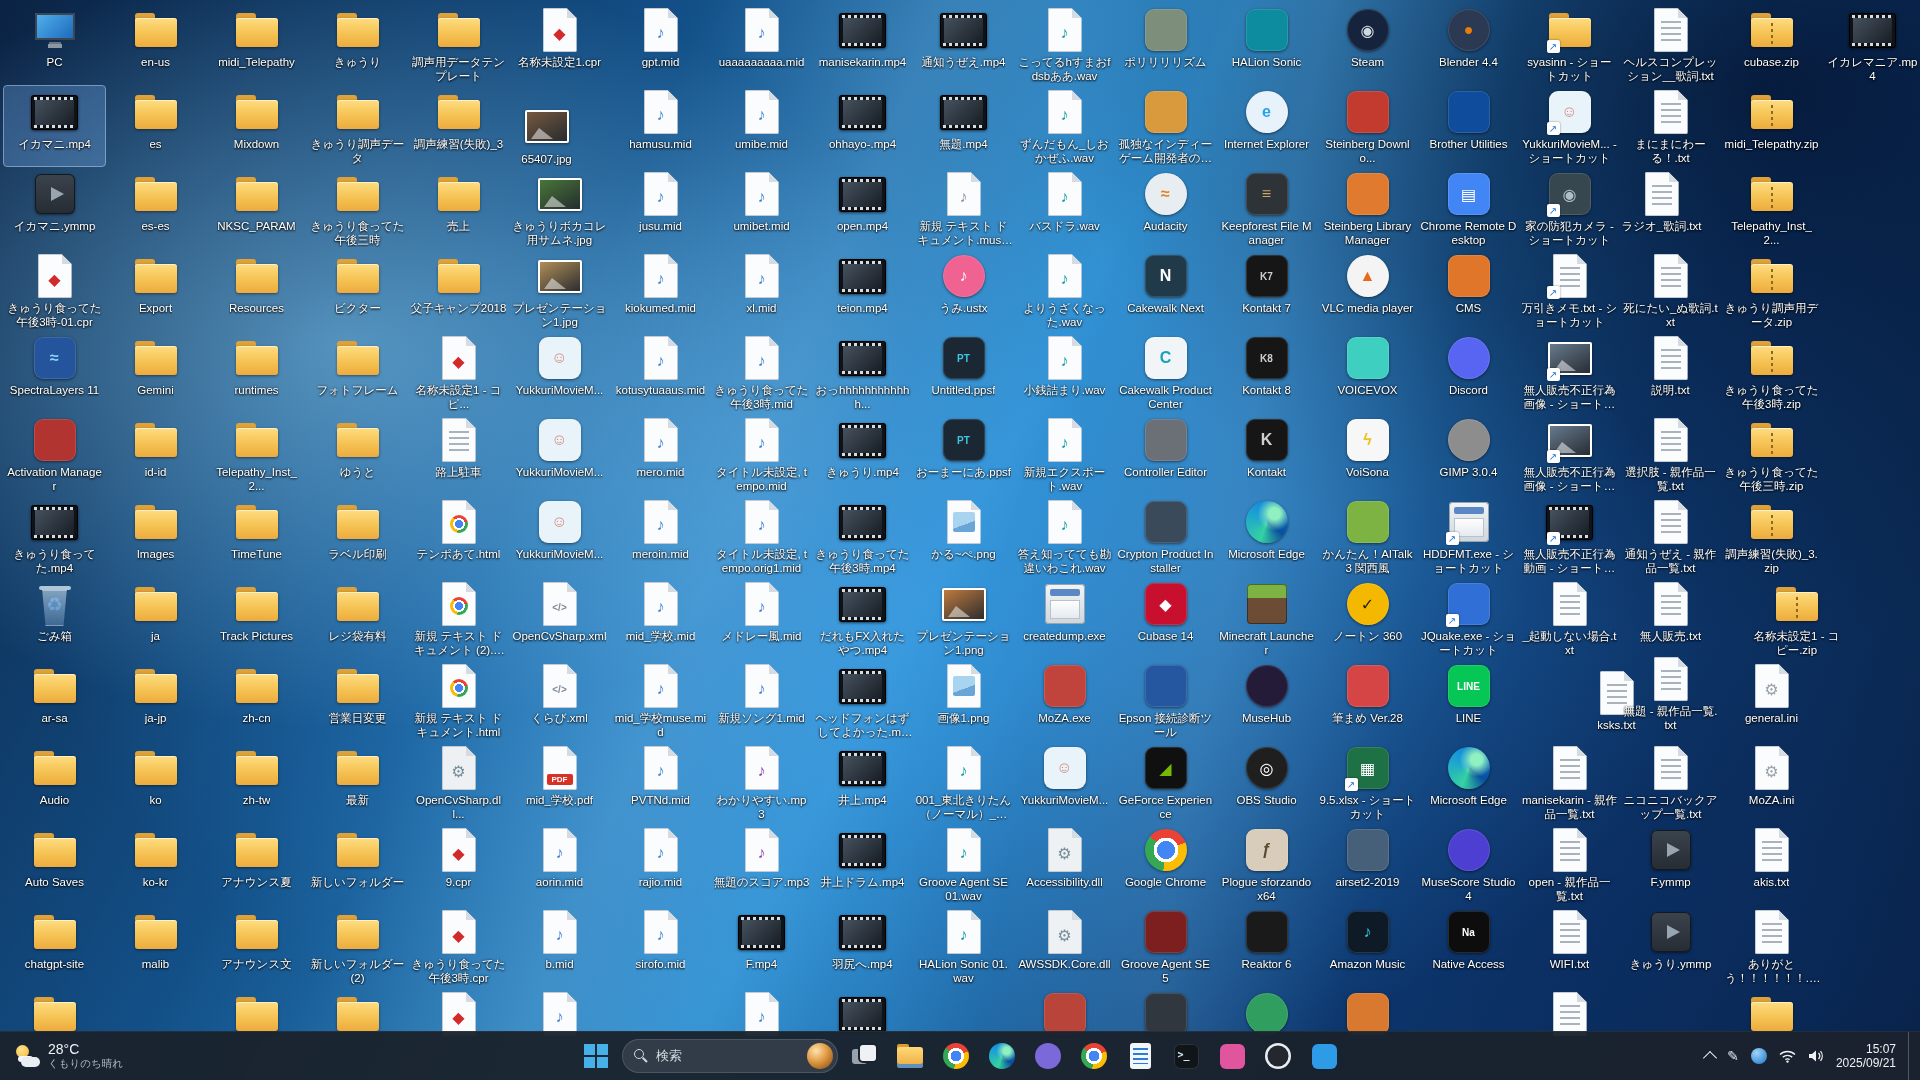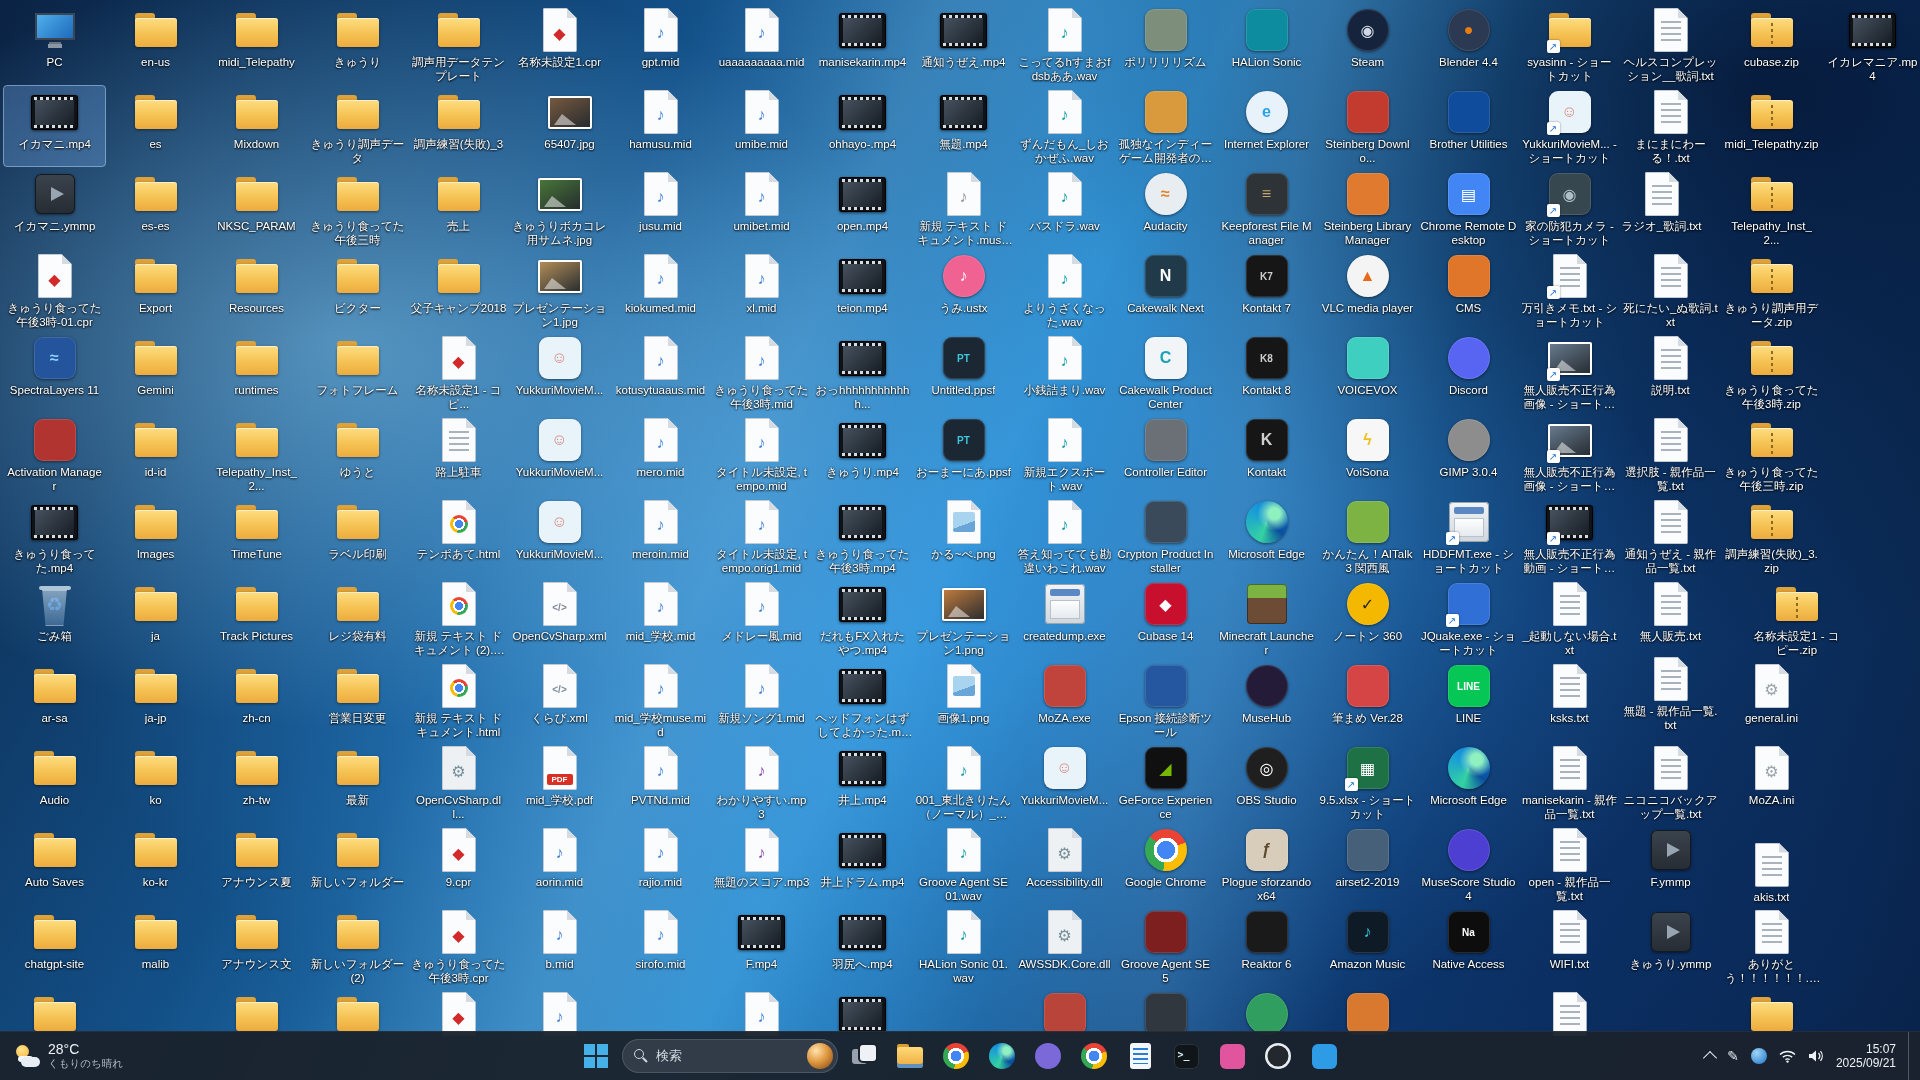--- a/index.html
+++ b/index.html
@@ -555,21 +555,21 @@
         <i class="g" style="color: rgb(210, 42, 42);">◆</i>
       </div>
       <div class="lbl">きゅうり食ってた午後3時.cpr</div>
     </div>
     <div class="cell" style="left: 509px; top: 4px;">
       <div class="ic k-file">
         <i class="g" style="color: rgb(210, 42, 42);">◆</i>
       </div>
       <div class="lbl">名称未設定1.cpr</div>
     </div>
-    <div class="cell" style="left: 519px; top: 86px;">
+    <div class="cell" style="left: 496px; top: 86px; justify-content: flex-end;">
       <div class="ic k-photo" style="--c: #7a5c40;">
         <i class="g"></i>
       </div>
       <div class="lbl">65407.jpg</div>
     </div>
     <div class="cell" style="left: 509px; top: 168px;">
       <div class="ic k-photo" style="--c: #4a7a3a;">
         <i class="g"></i>
       </div>
       <div class="lbl">きゅうりボカコレ用サムネ.jpg</div>
@@ -1327,21 +1327,21 @@
         <i class="sc">↗</i>
       </div>
       <div class="lbl">無人販売不正行為動画 - ショートカット</div>
     </div>
     <div class="cell" style="left: 1519px; top: 578px;">
       <div class="ic k-file k-txt">
         <i class="g"></i>
       </div>
       <div class="lbl">_起動しない場合.txt</div>
     </div>
-    <div class="cell" style="left: 1519px; top: 660px;">
+    <div class="cell" style="left: 1566px; top: 660px; justify-content: center;">
       <div class="ic k-file k-txt">
         <i class="g"></i>
       </div>
       <div class="lbl">ksks.txt</div>
     </div>
     <div class="cell" style="left: 1519px; top: 742px;">
       <div class="ic k-file k-txt">
         <i class="g"></i>
       </div>
       <div class="lbl">manisekarin - 親作品一覧.txt</div>
@@ -1483,21 +1483,21 @@
         <i class="g" style="color: rgb(154, 163, 171);">⚙</i>
       </div>
       <div class="lbl">general.ini</div>
     </div>
     <div class="cell" style="left: 1721px; top: 742px;">
       <div class="ic k-file">
         <i class="g" style="color: rgb(154, 163, 171);">⚙</i>
       </div>
       <div class="lbl">MoZA.ini</div>
     </div>
-    <div class="cell" style="left: 1721px; top: 824px; justify-content: flex-end;">
+    <div class="cell" style="left: 1721px; top: 824px;">
       <div class="ic k-file k-txt">
         <i class="g"></i>
       </div>
       <div class="lbl">akis.txt</div>
     </div>
     <div class="cell" style="left: 1721px; top: 906px;">
       <div class="ic k-file k-txt">
         <i class="g"></i>
       </div>
       <div class="lbl">ありがとう！！！！！！.txt</div>

